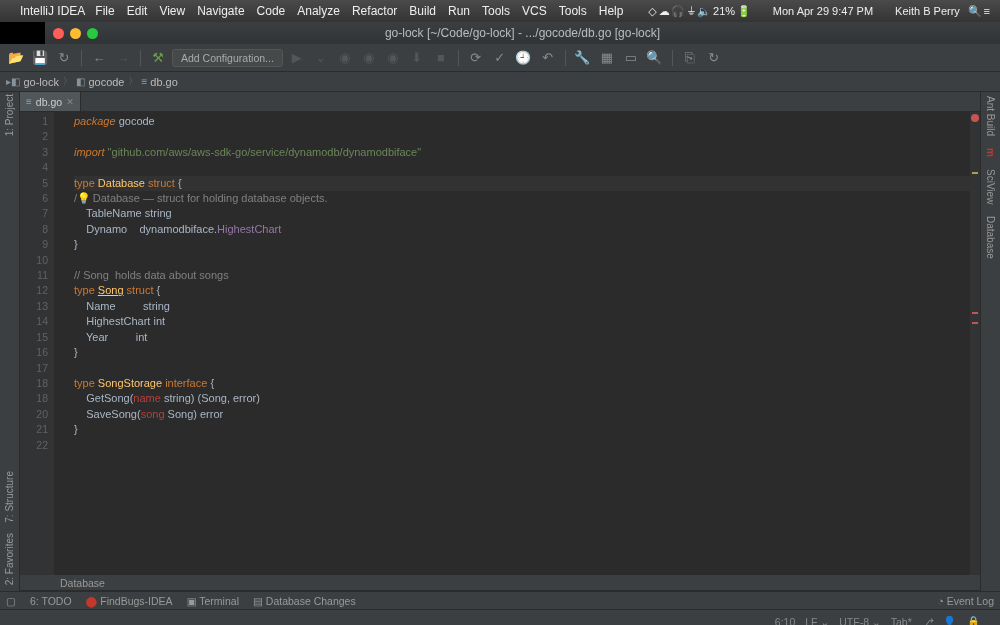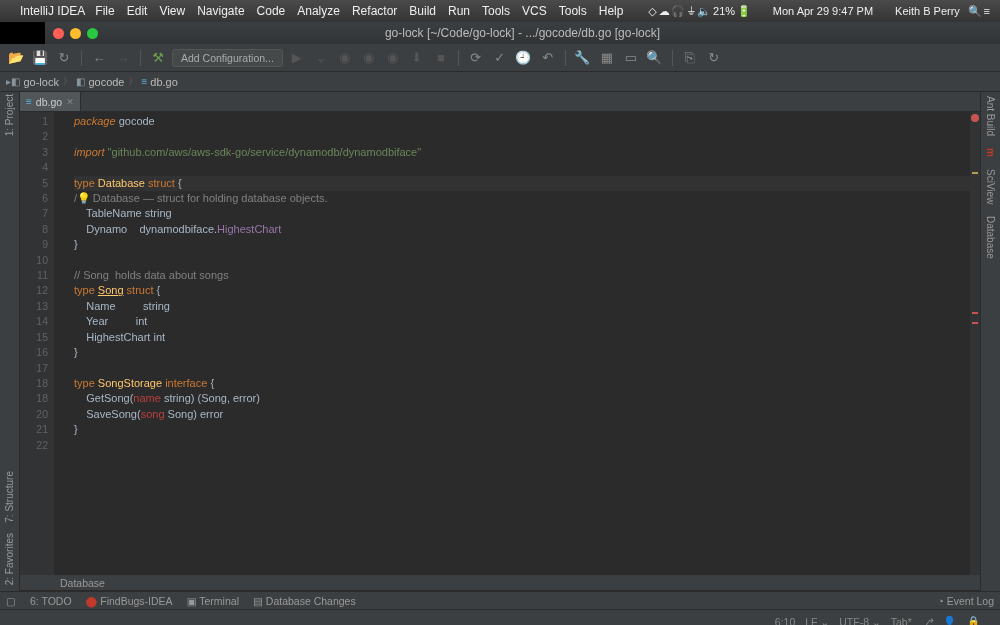--- a/index.html
+++ b/index.html
@@ -203,22 +203,22 @@
         <div class="line">&nbsp;</div>
         <div class="line cur"><span class="kw2">type </span><span class="typ">Database</span><span class="kw2"> struct </span><span>{</span></div>
         <div class="line"><span class="cmt">/</span><span class="bulb">💡</span><span class="cmt">Database — struct for holding database objects.</span></div>
         <div class="line"><span>    TableName </span><span class="tok-type">string</span></div>
         <div class="line"><span>    Dynamo    dynamodbiface.</span><span class="tok-id">HighestChart</span></div>
         <div class="line">}</div>
         <div class="line">&nbsp;</div>
         <div class="line"><span class="cmt">// Song  holds data about songs</span></div>
         <div class="line"><span class="kw2">type </span><span class="typ-u">Song</span><span class="kw2"> struct </span><span>{</span></div>
         <div class="line"><span>    Name         </span><span class="tok-type">string</span></div>
+        <div class="line"><span>    HighestChart </span><span class="tok-type">int</span></div>
         <div class="line"><span>    Year         </span><span class="tok-type">int</span></div>
-        <div class="line"><span>    HighestChart </span><span class="tok-type">int</span></div>
         <div class="line">}</div>
         <div class="line">&nbsp;</div>
         <div class="line"><span class="kw2">type </span><span class="typ">SongStorage</span><span class="kw2"> interface </span><span>{</span></div>
         <div class="line"><span>    GetSong(</span><span class="err">name</span><span class="tok-type"> string</span><span>) (Song, </span><span class="tok-type">error</span><span>)</span></div>
         <div class="line"><span>    SaveSong(</span><span class="err">song</span><span> Song) </span><span class="tok-type">error</span></div>
         <div class="line">}</div>
         <div class="err-stripe">
           <div class="mark dot"></div>
           <div class="mark yellow" style="top:60px"></div>
           <div class="mark red" style="top:200px"></div>

